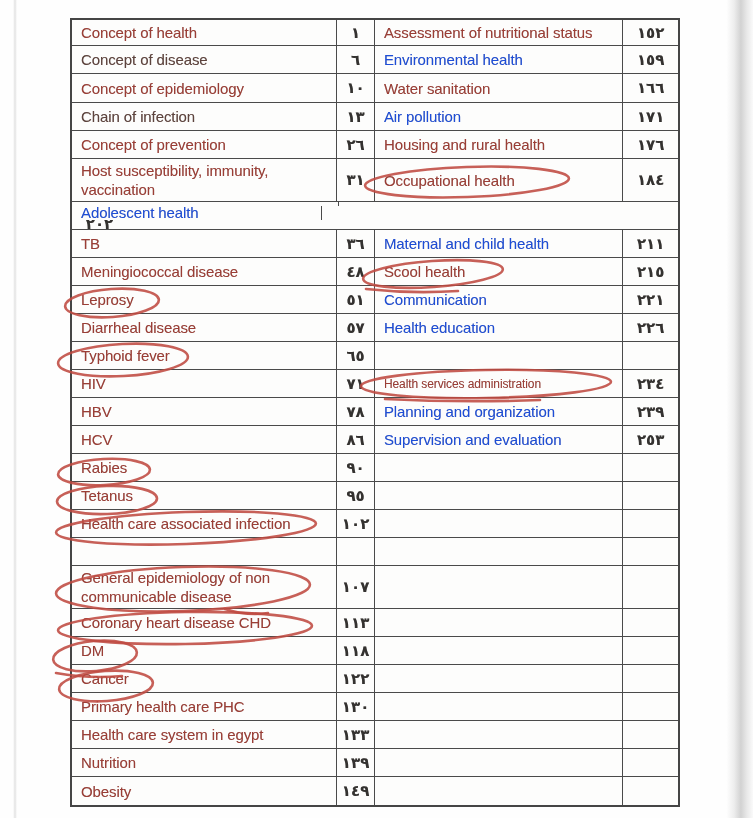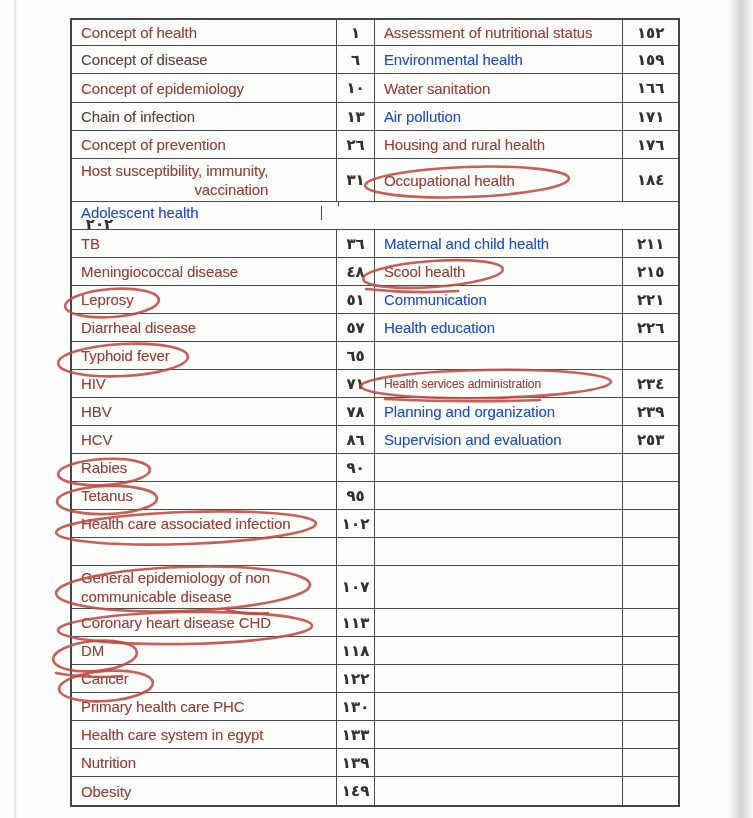--- a/index.html
+++ b/index.html
@@ -122,21 +122,21 @@
         <div class="cell c-num-l">
           <span class="num">٢٦</span>
         </div>
         <div class="cell c-topic-r">
           <span class="topic t-red">Housing and rural health</span>
         </div>
         <div class="cell c-num-r">
           <span class="num">١٧٦</span>
         </div>
       </div>
-      <div class="row" style="height: 43px; text-align: right;">
+      <div class="row" style="height: 43px;">
         <div class="cell c-topic-l">
           <span class="topic t-red">Host susceptibility, immunity,
 vaccination</span>
         </div>
         <div class="cell c-num-l">
           <span class="num">٣١</span>
         </div>
         <div class="cell c-topic-r">
           <span class="topic t-red">Occupational health</span>
         </div>

